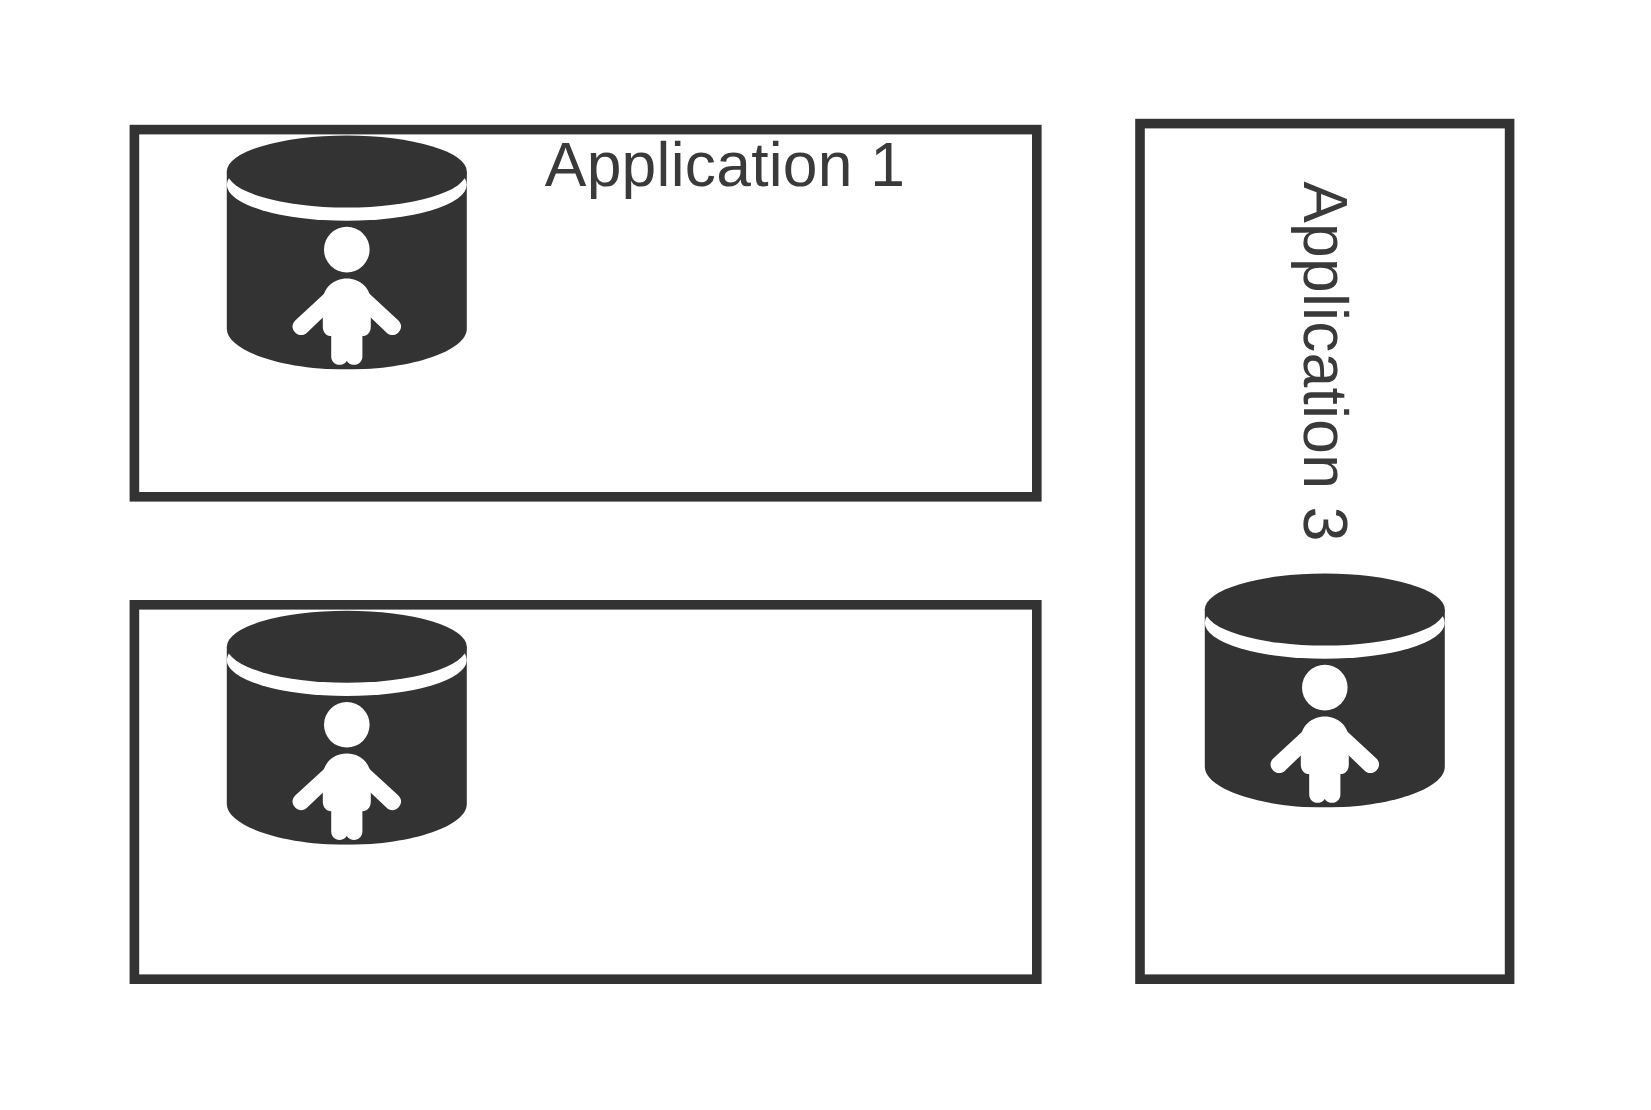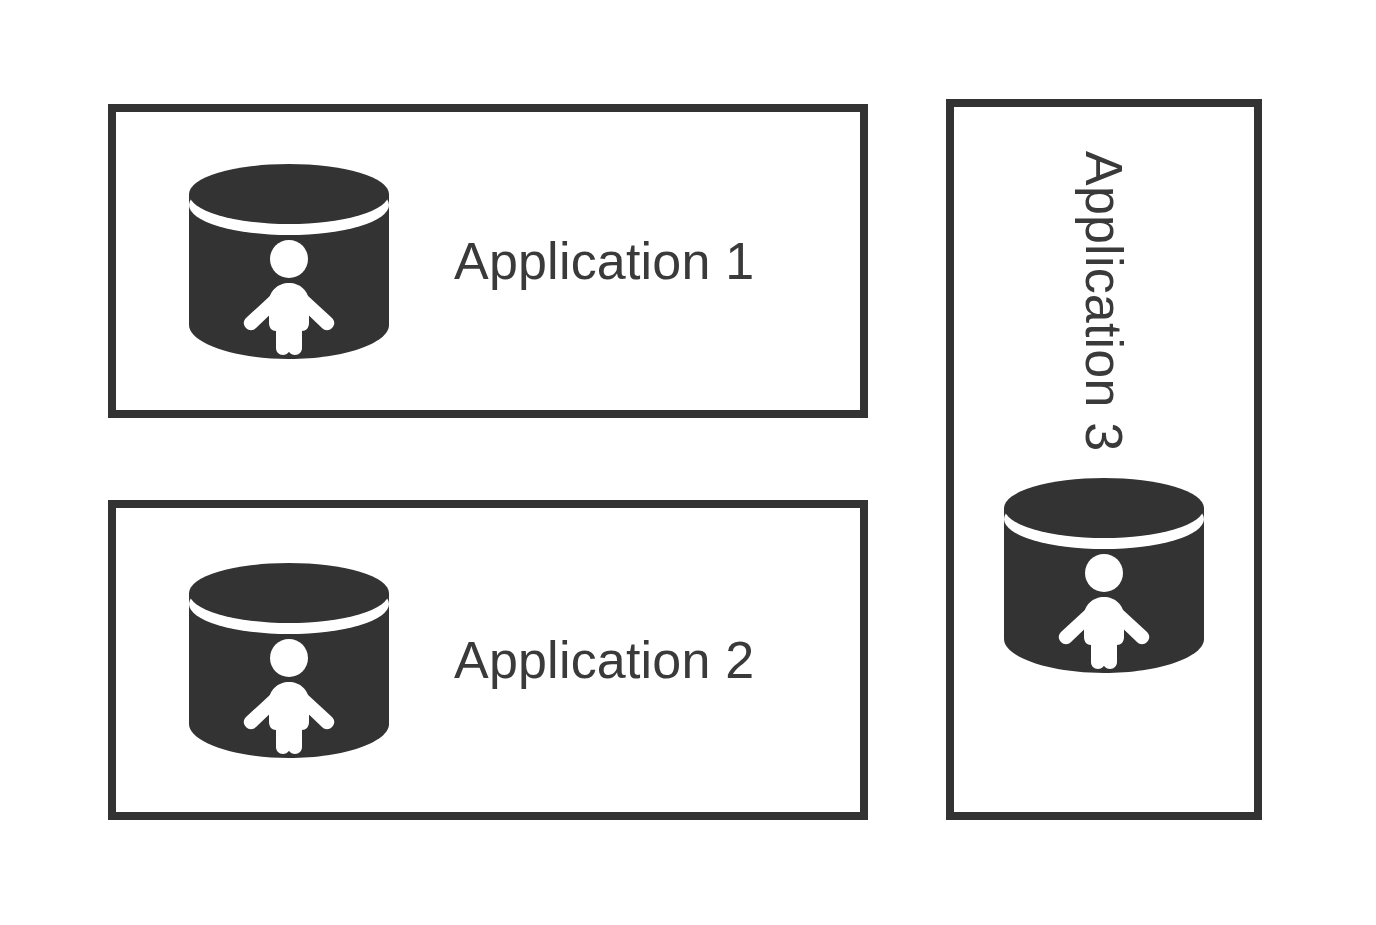--- a/index.html
+++ b/index.html
@@ -22,21 +22,20 @@
   
   .app-box {
     position: absolute;
     box-sizing: border-box;
     background: #ffffff;
     border: 8px solid #333333;
   }
   .app-box.horizontal {
     display: flex;
     flex-direction: row;
-    align-items: center;
   }
   .app-box.vertical {
     display: flex;
     flex-direction: column;
     align-items: center;
   }
 
   
   #box-app-1 {
     left: 108px;
@@ -159,21 +158,20 @@
                    L88,168
                    C84,168 81,165 81,160
                    L81,139
                    C81,128 90,120 101,120 Z"></path>
           <path d="M83,132 L58,155 C55,158 55,162 58,165 C61,168 65,168 68,165 L90,144 Z"></path>
           <path d="M119,132 L144,155 C147,158 147,162 144,165 C141,168 137,168 134,165 L112,144 Z"></path>
         </g>
       </svg>
     </span>
 
-    <span class="app-label">Application 2</span>
   </div>
 
   <div class="app-box vertical" id="box-app-3">
 
     <span class="app-label vertical-label">Application 3</span>
 
     <span class="icon-slot">
       <svg class="db-person-icon" width="202" height="196" viewBox="0 0 202 196" xmlns="http://www.w3.org/2000/svg" aria-hidden="true">
         <path d="M1,31 L1,162 C1,180 46,196 101,196 C156,196 201,180 201,162 L201,31 Z" fill="#333333"></path>
         <ellipse cx="101" cy="42" rx="100" ry="30" fill="#ffffff"></ellipse>

